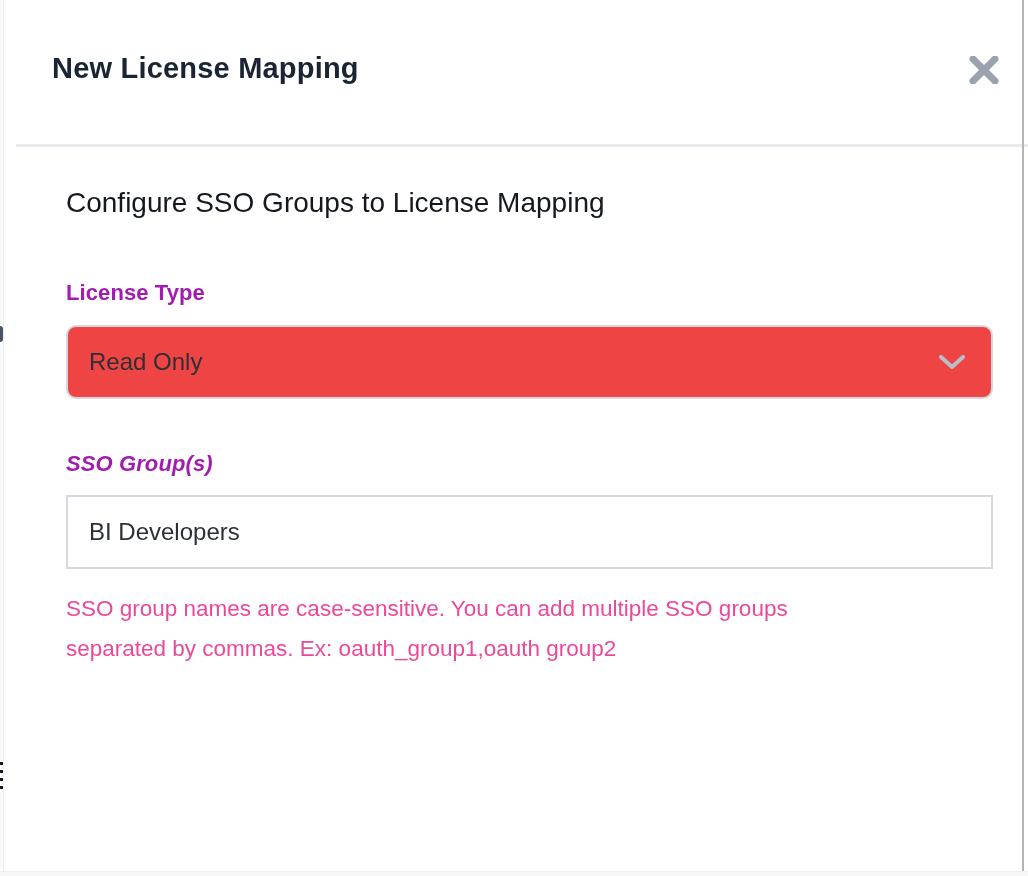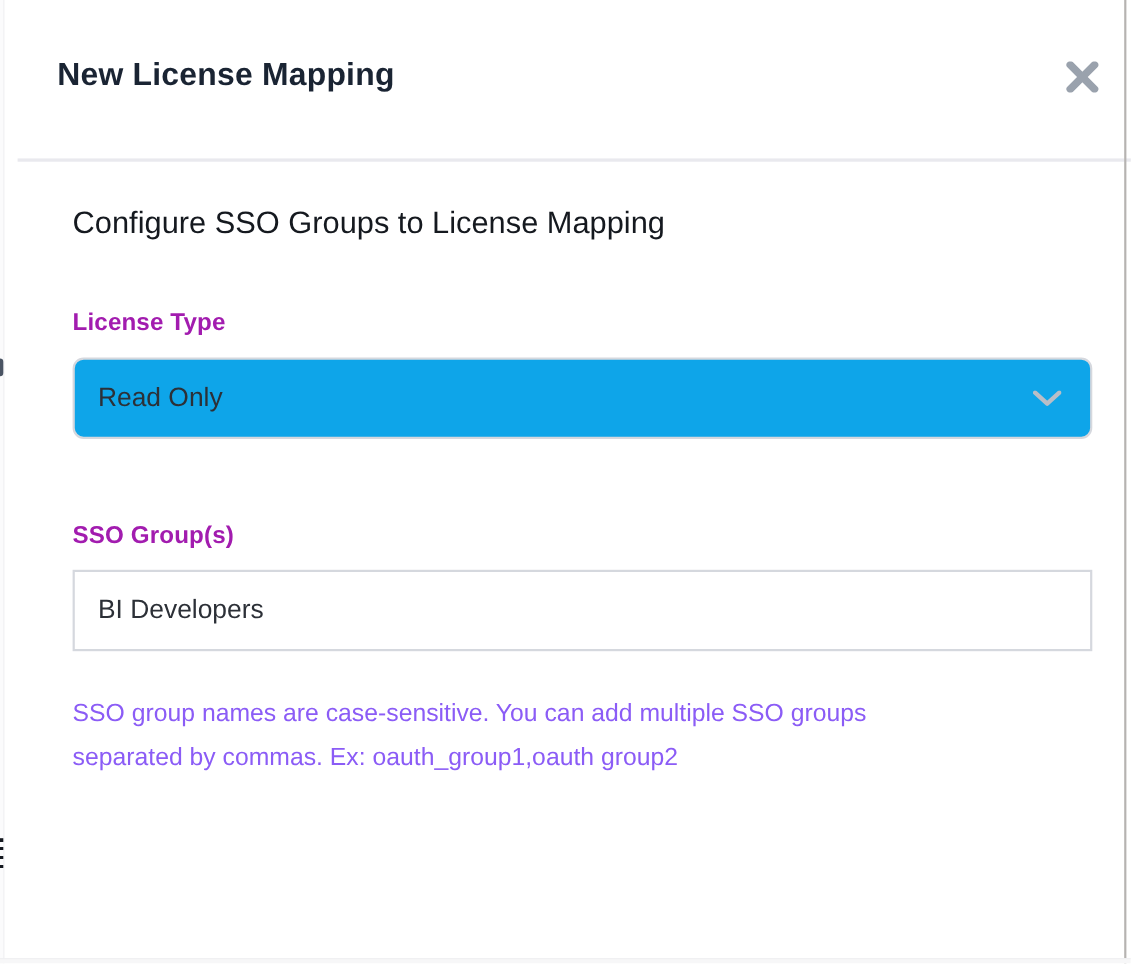--- a/index.html
+++ b/index.html
@@ -63,27 +63,27 @@
     margin-top: 40px;
     font-size: 28px; line-height: 32px; color: #15191f;
   }
 
   .field-label {
     display: block;
     font-size: 22px; font-weight: 700; color: #a21caf;
     letter-spacing: 0.1px;
   }
   .label-license { margin-top: 61px; }
-  .label-sso    { margin-top: 75px; }
+  .label-sso    { margin-top: 52px; font-style: italic; }
 
   .select-box {
     margin-top: 19px;
     position: relative;
     width: 927px; height: 74px;
-    background: #0ea5e9;
+    background: #ef4444;
     border: 2px solid #d5d8de;
     border-radius: 10px;
     display: flex; align-items: center;
     padding: 0 60px 0 21px;
     cursor: pointer;
   }
   .select-value {
     font-size: 24px; color: #2c3037;
   }
   .select-box .chevron {
@@ -97,22 +97,22 @@
     background: #ffffff;
     border: 2px solid #d5d8de;
     border-radius: 0;
     padding: 0 21px;
     font-family: "Liberation Sans", "DejaVu Sans", sans-serif;
     font-size: 24px; color: #2c3037;
     outline: none;
   }
 
   .helper-text {
-    margin-top: 36px;
-    font-size: 22.5px; line-height: 40px; color: #8b5cf6;
+    margin-top: 20px;
+    font-size: 22.5px; line-height: 40px; color: #ec4899;
     max-width: 880px;
   }
   .helper-text span { display: block; }
 
   
   .right-edge-line {
     position: absolute; right: 4px; top: 0; width: 2px; height: 876px;
     background: #b6b3b1; z-index: 2;
   }
 

